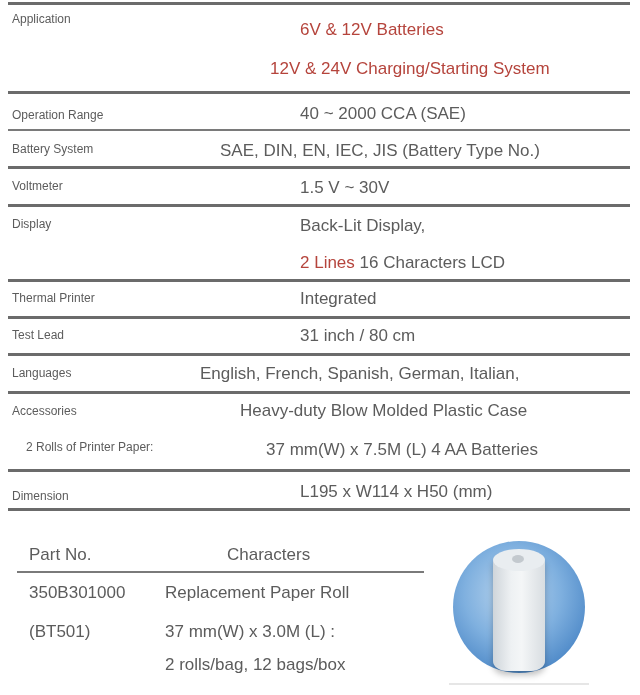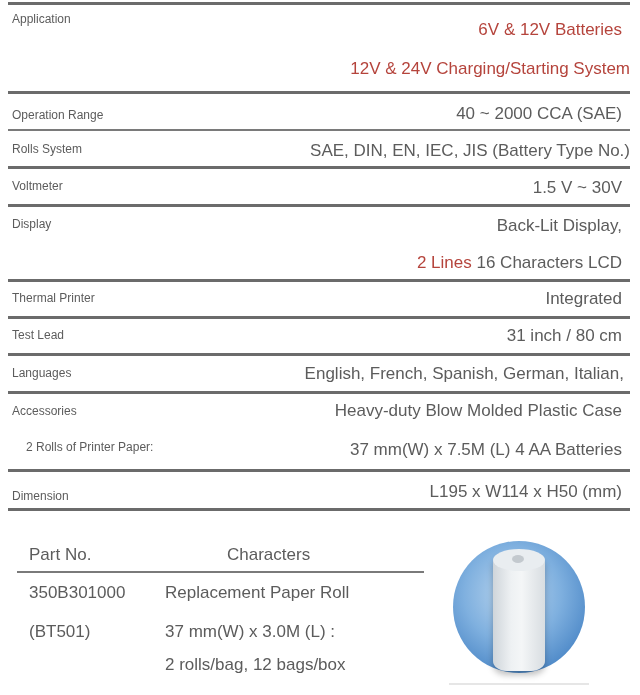--- a/index.html
+++ b/index.html
@@ -1,21 +1,21 @@
 <!DOCTYPE html>
 <html><head>
 <meta charset="utf-8">
 <style>
   html, body { margin: 0; padding: 0; background: #ffffff; }
   body { width: 640px; height: 695px; position: relative; overflow: hidden;
          font-family: "Liberation Sans", sans-serif; color: #5a5a5a; }
   .rule { position: absolute; left: 8px; width: 622px; height: 3px; background: #6b6b6b; }
   .rule.thin { height: 2px; background: #7a7a7a; }
   .lbl { position: absolute; left: 12px; font-size: 12px; color: #5c5c5c; white-space: nowrap; }
-  .val { position: absolute; font-size: 17px; color: #5c5c5c; white-space: nowrap; text-align: right; }
+  .val { position: absolute; font-size: 17px; color: #5c5c5c; white-space: nowrap; text-align: left; }
   .red { color: #b5443c; }
   .part { position: absolute; font-size: 17px; color: #5c5c5c; white-space: nowrap; }
   .roll-wrap { position: absolute; left: 449px; top: 533px; width: 140px; height: 155px; }
   .disc { position: absolute; left: 4px; top: 8px; width: 132px; height: 132px; border-radius: 50%;
           background: radial-gradient(circle at 45% 40%, #bcd6ee 0%, #7fb0df 45%, #4a86c6 80%, #3f79b8 100%); }
   .roll { position: absolute; left: 44px; top: 20px; width: 52px; height: 118px; border-radius: 14px / 10px;
           background: linear-gradient(90deg, #cfd5da 0%, #eef1f3 35%, #f4f6f7 55%, #d8dde1 100%);
           box-shadow: 0 4px 6px rgba(0,0,0,0.25); }
   .roll-top { position: absolute; left: 44px; top: 16px; width: 52px; height: 22px; border-radius: 50%;
               background: #e9edf0; }
@@ -30,21 +30,21 @@
 
   <div class="lbl" style="top:12px">Application</div>
   <div class="val red" style="left:300px;width:322px;top:20px">6V &amp; 12V Batteries</div>
   <div class="val red" style="left:270px;width:360px;top:59px">12V &amp; 24V Charging/Starting System</div>
   <div class="rule" style="top:91px"></div>
 
   <div class="lbl" style="top:108px">Operation Range</div>
   <div class="val" style="left:300px;width:322px;top:104px">40 ~ 2000 CCA (SAE)</div>
   <div class="rule thin" style="top:129px"></div>
 
-  <div class="lbl" style="top:142px">Rolls System</div>
+  <div class="lbl" style="top:142px">Battery System</div>
   <div class="val" style="left:220px;width:410px;top:141px">SAE, DIN, EN, IEC, JIS (Battery Type No.)</div>
   <div class="rule" style="top:166px"></div>
 
   <div class="lbl" style="top:179px">Voltmeter</div>
   <div class="val" style="left:300px;width:322px;top:178px">1.5 V ~ 30V</div>
   <div class="rule" style="top:204px"></div>
 
   <div class="lbl" style="top:217px">Display</div>
   <div class="val" style="left:300px;width:322px;top:216px">Back-Lit Display,</div>
   <div class="val" style="left:300px;width:322px;top:253px"><span class="red">2 Lines</span><span> 16 Characters LCD</span></div>

